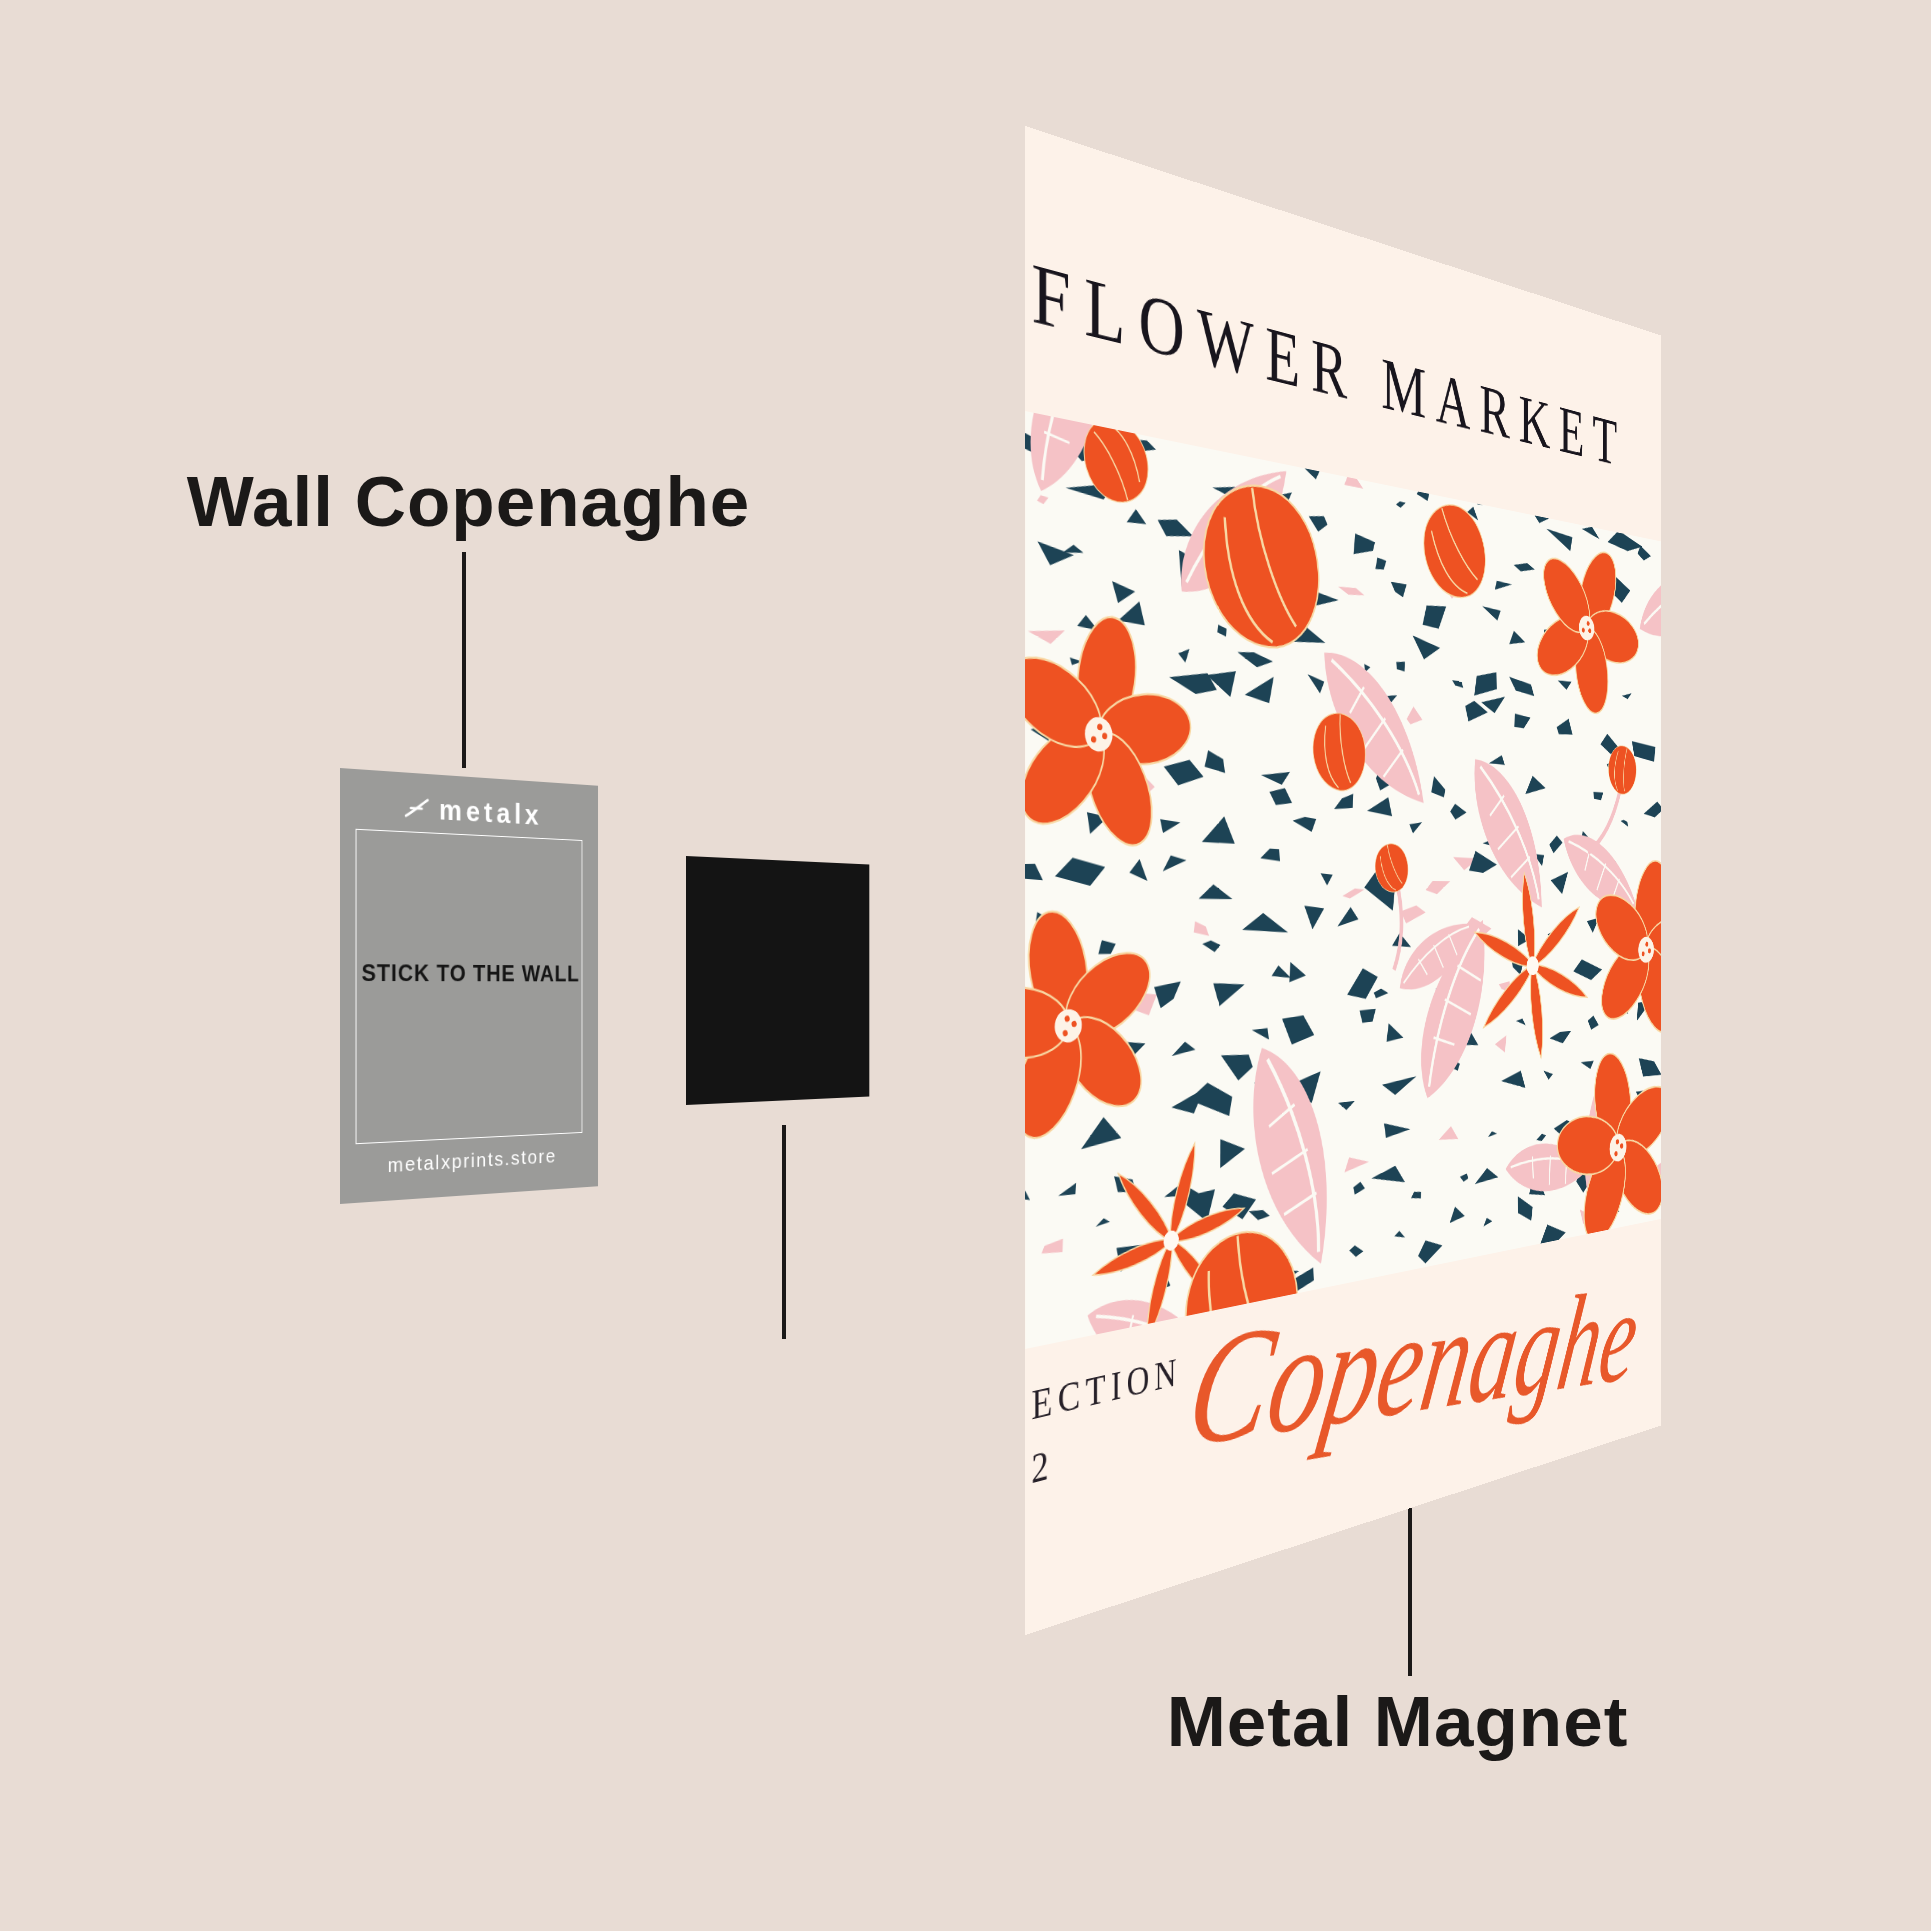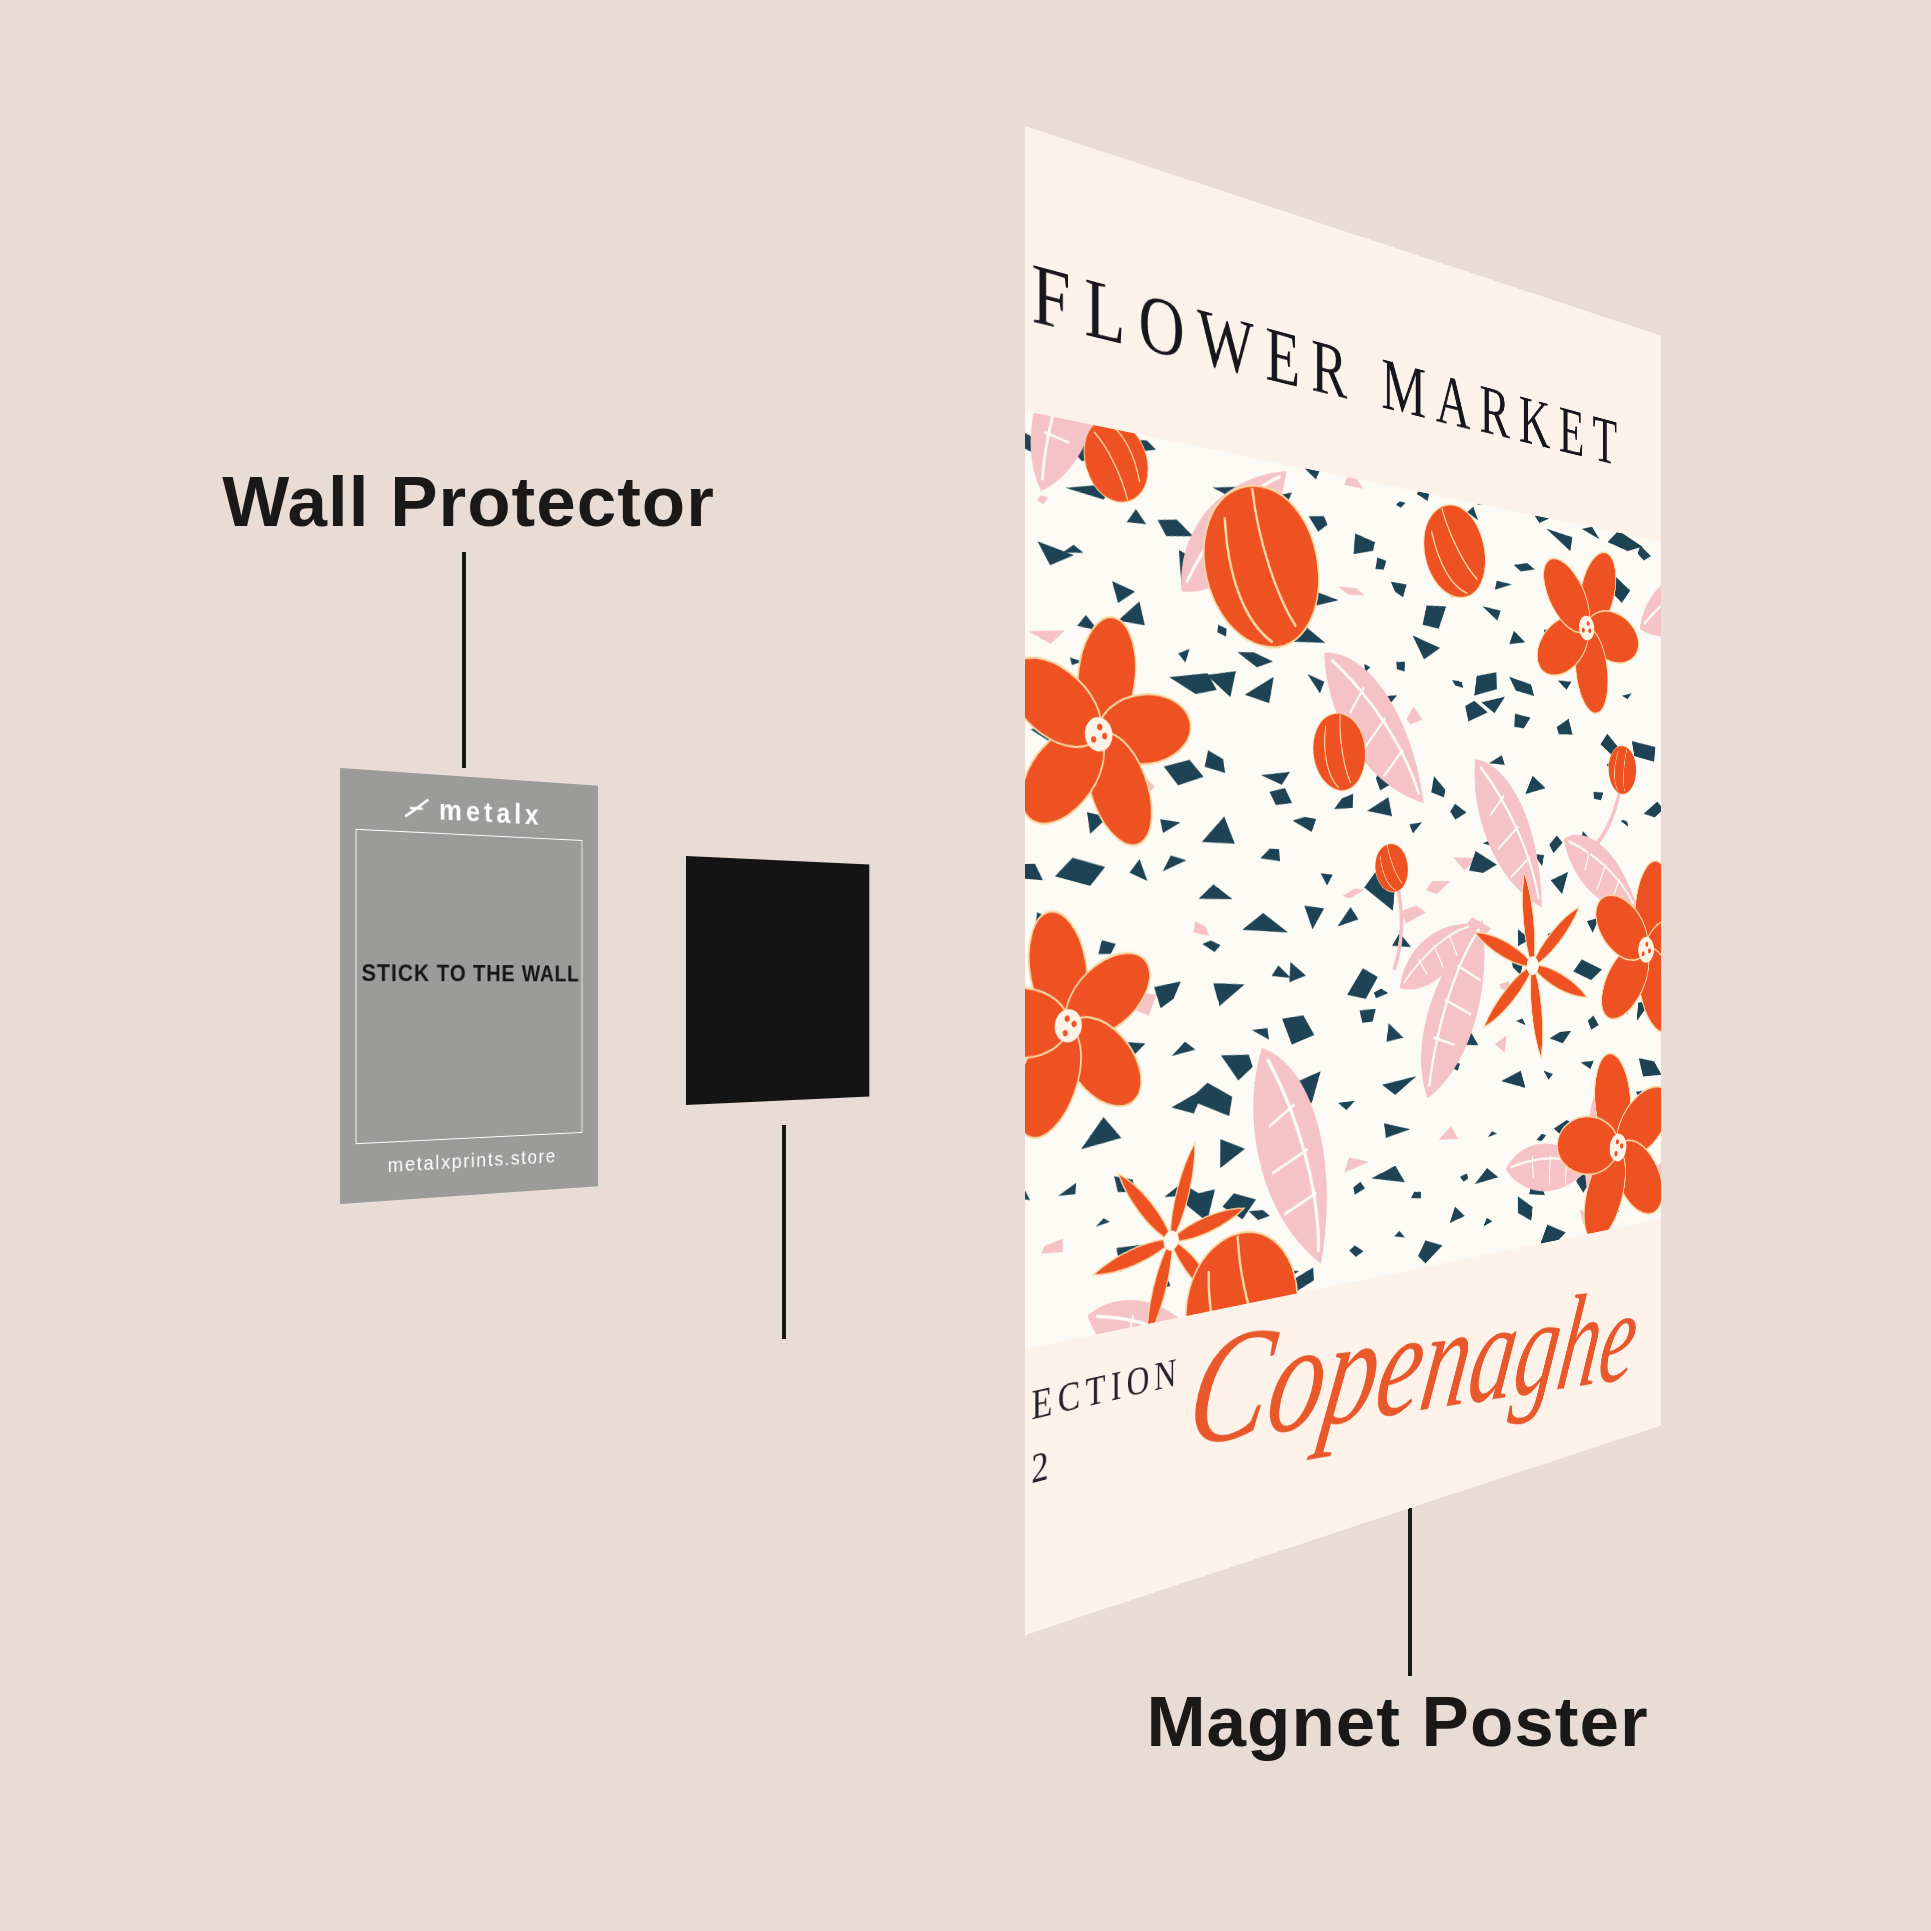--- a/index.html
+++ b/index.html
@@ -50,41 +50,41 @@
   .city-script{position:absolute;left:217px;top:1205px;width:1352px;white-space:nowrap;
     font-family:"Liberation Serif",serif;font-style:italic;font-size:174px;
     color:var(--script);transform-origin:left center;
     transform:rotate(5deg) skewX(-8deg);}
 </style>
 </head>
 <body>
 
 <div class="stage">
 
-  <div class="callout" style="left:179px;top:462px;width:579px;">Wall Protector</div>
+  <div class="callout" style="left:179px;top:462px;width:579px;">Wall Copenaghe</div>
   <div class="pointer" style="left:462px;top:552px;height:216px;"></div>
 
   <div class="card">
     <div class="logo-row">
       <svg width="31" height="25" viewBox="0 0 32 26">
         <path d="M3 21 C 12 16 20 9 29 3" stroke="#ffffff" stroke-width="2.6" fill="none" stroke-linecap="round"></path>
         <path d="M9 12.5 L22 12.5" stroke="#ffffff" stroke-width="2.6" fill="none" stroke-linecap="round"></path>
       </svg>
       <span class="brand">metalx</span>
     </div>
     <div class="inner-frame"></div>
     <div class="sticker">STICK TO THE WALL</div>
     <div class="site">metalxprints.store</div>
   </div>
 
   <div class="pointer" style="left:782px;top:1125px;height:214px;"></div>
   <div class="magnet"></div>
 
   <div class="pointer" style="left:1408px;top:1508px;height:168px;"></div>
-  <div class="callout" style="left:1108px;top:1682px;width:579px;">Magnet Poster</div>
+  <div class="callout" style="left:1108px;top:1682px;width:579px;">Metal Magnet</div>
 
   <div class="poster">
     <div class="poster-title">FLOWER MARKET</div>
 
     <svg id="pattern-canvas" class="pattern" viewBox="0 0 1100 972">
       <defs>
         <g id="m-leaf">
           <path d="M0 0 C 30 -58, 125 -80, 220 -38 C 150 32, 55 36, 0 0 Z" fill="var(--pink)"></path>
           <path d="M12 -5 C 75 -34, 150 -48, 208 -37" stroke="var(--patternbg)" stroke-width="4" fill="none"></path>
           <path d="M62 -31 L74 4" stroke="var(--patternbg)" stroke-width="3" fill="none"></path>

